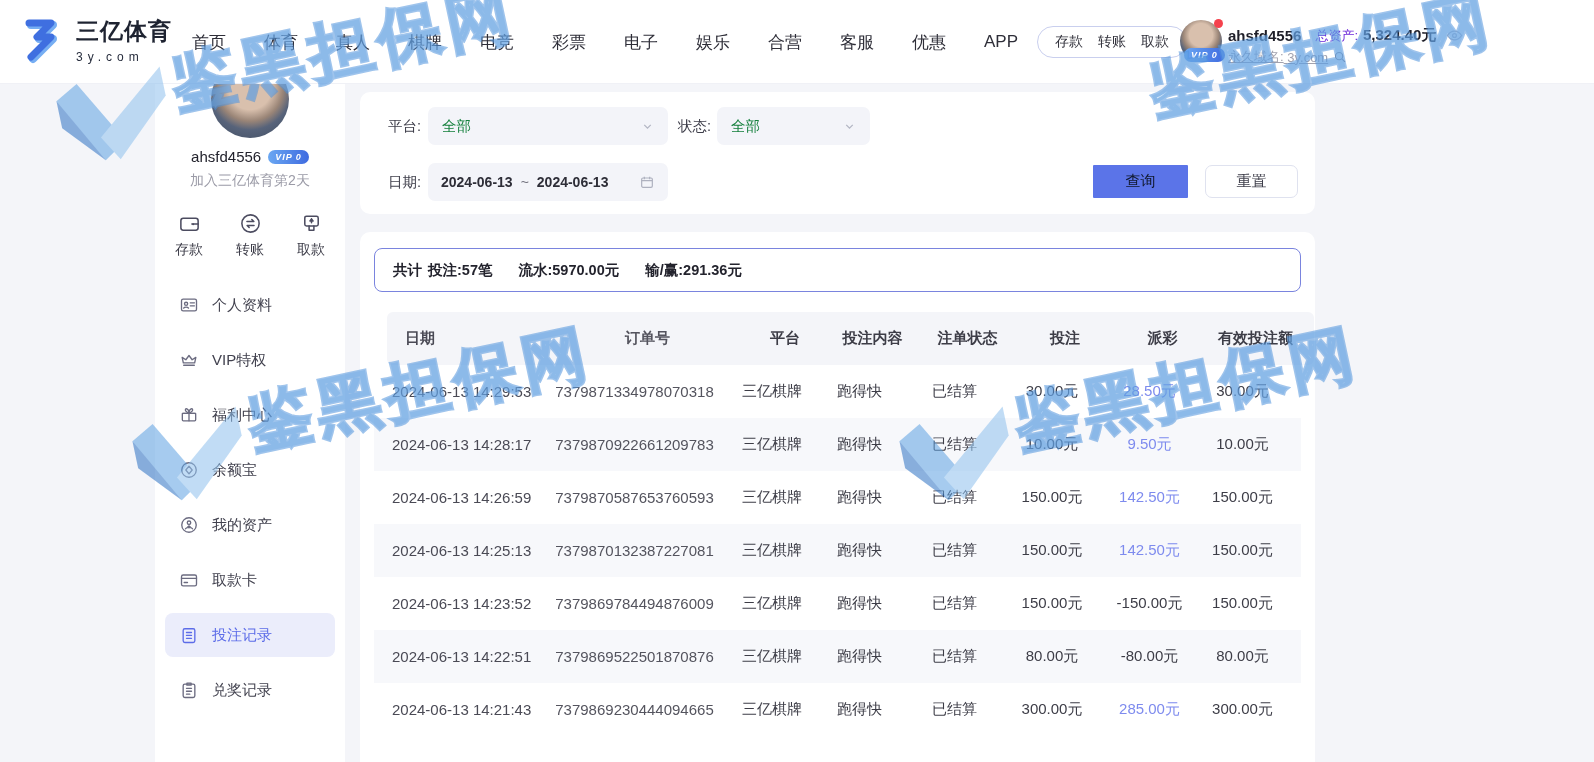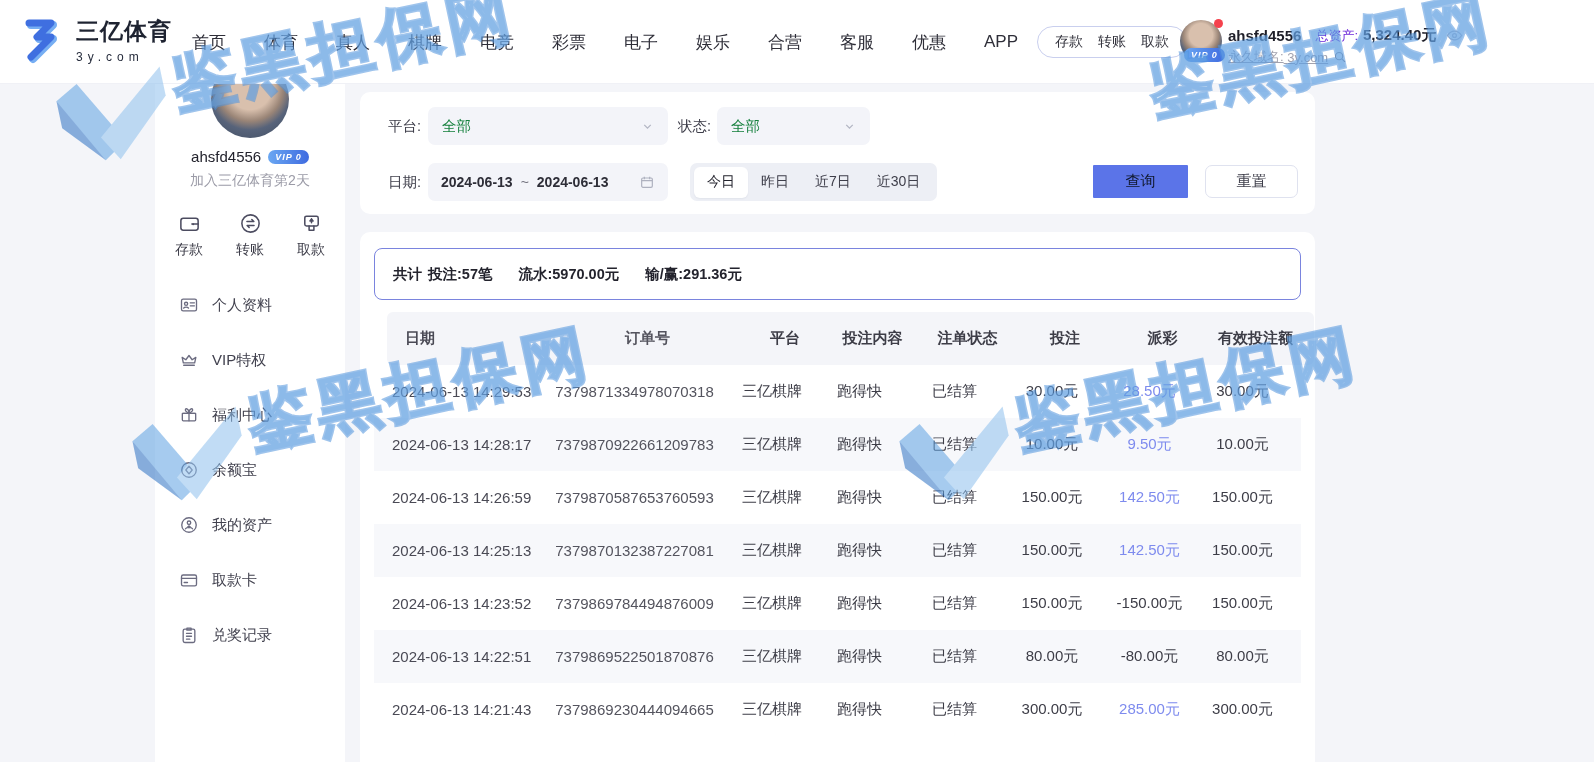--- a/index.html
+++ b/index.html
@@ -63,21 +63,21 @@
   #date-range .sep { margin:0 8px; font-weight:normal; color:#70707c; }
   #date-range .cal { margin-left:auto; width:16px; height:16px; color:#aeb1bf; }
   #range-group { position:absolute; left:330px; top:71px; height:38px; background:#edeff5; border-radius:7px; display:flex; align-items:center; padding:0 4px; }
   .range-btn { height:31px; display:flex; align-items:center; padding:0 13px; font-size:14px; color:#3e3e4a; border-radius:6px; cursor:pointer; }
   .range-btn.active { background:#fff; color:#23232d; box-shadow:0 1px 2px rgba(40,50,90,.06); }
   #search-btn { position:absolute; left:733px; top:73px; width:95px; height:33px; background:#5b74e8; border:none; border-radius:1px; color:#0f172a; font-size:15px; cursor:pointer; font-family:inherit; }
   #reset-btn { position:absolute; left:845px; top:73px; width:93px; height:33px; background:#fff; border:1px solid #dfe2ef; border-radius:7px; color:#3e3e4a; font-size:15px; cursor:pointer; font-family:inherit; }
 
   
   #table-panel { position:absolute; left:360px; top:232px; width:955px; height:530px; background:#fff; border-radius:10px 10px 0 0; z-index:5; }
-  #summary-box { position:absolute; left:14px; top:16px; width:927px; height:52px; border:1px solid #7a84de; border-radius:8px; display:flex; align-items:center; padding-left:18px; font-size:14.5px; font-weight:bold; color:#23232d; }
+  #summary-box { position:absolute; left:14px; top:16px; width:927px; height:44px; border:1px solid #7a84de; border-radius:8px; display:flex; align-items:center; padding-left:18px; font-size:14.5px; font-weight:bold; color:#23232d; }
   #summary-box .s-gap { margin-left:26px; }
   #summary-box .s-prefix { margin-right:6px; }
   .grid-row { display:grid; grid-template-columns:150px 185px 90px 85px 105px 90px 105px 1fr; align-items:center; padding:0 18px; height:53px; }
   #table-head { position:absolute; left:27px; top:80px; width:927px; background:#f4f5f9; border-radius:6px; font-size:15px; color:#2a2a33; font-weight:bold; }
   #table-rows { position:absolute; left:14px; top:133px; width:927px; }
   .cell { text-align:center; font-size:15px; color:#3d3d47; }
   .cell.c0 { text-align:left; color:#4a4a55; }
   .cell.c1 { color:#54545e; }
   .tr:nth-child(even) { background:#f7f8fb; }
   .payout.win { color:#7e8bee; }
@@ -243,20 +243,29 @@
       </div>
       <div class="menu-item">
         <span class="icn">
           <svg viewBox="0 0 24 24" fill="none" stroke="currentColor" stroke-width="1.6" stroke-linecap="round" stroke-linejoin="round">
             <rect x="3" y="6" width="18" height="13" rx="2"></rect>
             <path d="M3 10h18M6.2 15h4"></path>
           </svg>
         </span>
         <span class="mi-label">取款卡</span>
       </div>
+      <div class="menu-item active">
+        <span class="icn">
+          <svg viewBox="0 0 24 24" fill="none" stroke="currentColor" stroke-width="1.6" stroke-linecap="round" stroke-linejoin="round">
+            <rect x="5" y="4.5" width="14" height="16.5" rx="2"></rect>
+            <path d="M9 9h6M9 12.5h6M9 16h6"></path>
+          </svg>
+        </span>
+        <span class="mi-label">投注记录</span>
+      </div>
       <div class="menu-item">
         <span class="icn">
           <svg viewBox="0 0 24 24" fill="none" stroke="currentColor" stroke-width="1.6" stroke-linecap="round" stroke-linejoin="round">
             <rect x="5" y="5" width="14" height="16" rx="2"></rect>
             <path d="M9.5 3.8h5v2.4h-5z"></path>
             <path d="M9 10h6M9 13.5h6M9 17h4"></path>
           </svg>
         </span>
         <span class="mi-label">兑奖记录</span>
       </div>
@@ -287,26 +296,20 @@
     <span>2024-06-13</span>
     <span class="sep">~</span>
     <span>2024-06-13</span>
     <span class="icn cal">
       <svg viewBox="0 0 24 24" fill="none" stroke="currentColor" stroke-width="1.8">
           <rect x="4" y="6" width="16" height="14" rx="2"></rect>
           <path d="M4 10h16M8 4v4M16 4v4"></path>
         </svg>
     </span>
   </div>
-  <div id="range-group">
-      <div class="range-btn active">今日</div>
-      <div class="range-btn">昨日</div>
-      <div class="range-btn">近7日</div>
-      <div class="range-btn">近30日</div>
-    </div>
   <button id="search-btn">查询</button>
   <button id="reset-btn">重置</button>
 </section>
 
 <section id="table-panel">
   <div id="summary-box">
     <span class="s-prefix">共计</span>
     <span>投注:57笔</span>
     <span class="s-gap">流水:5970.00元</span>
     <span class="s-gap">输/赢:291.36元</span>

